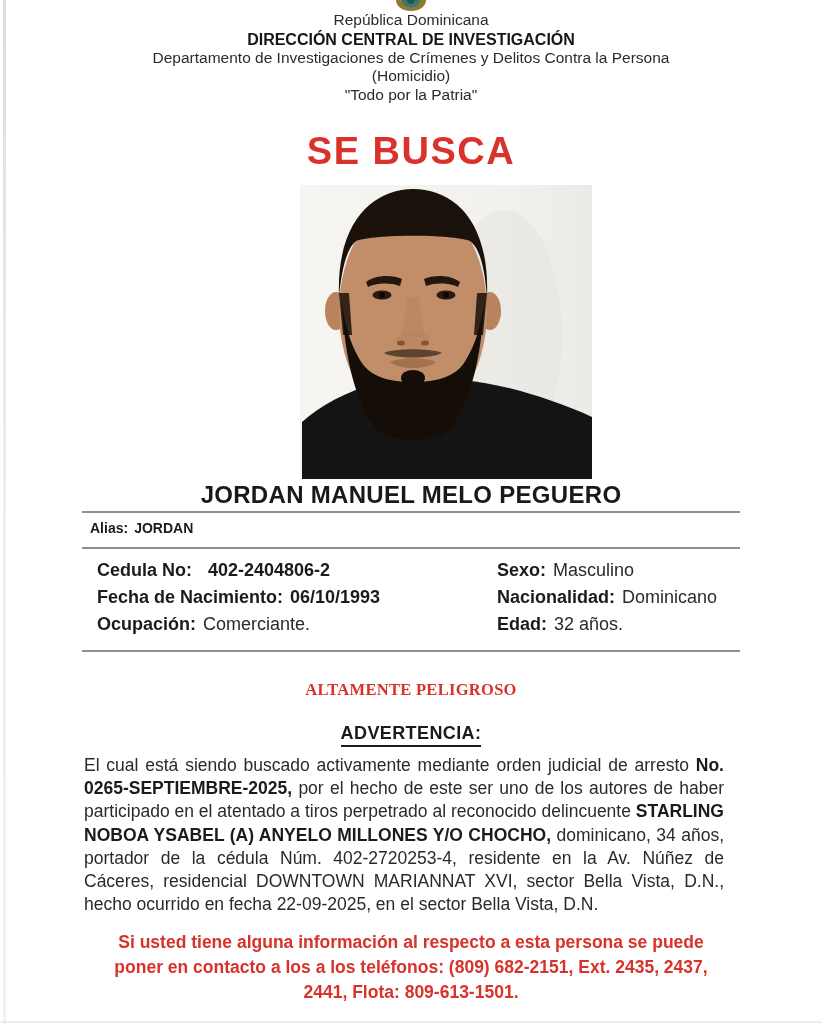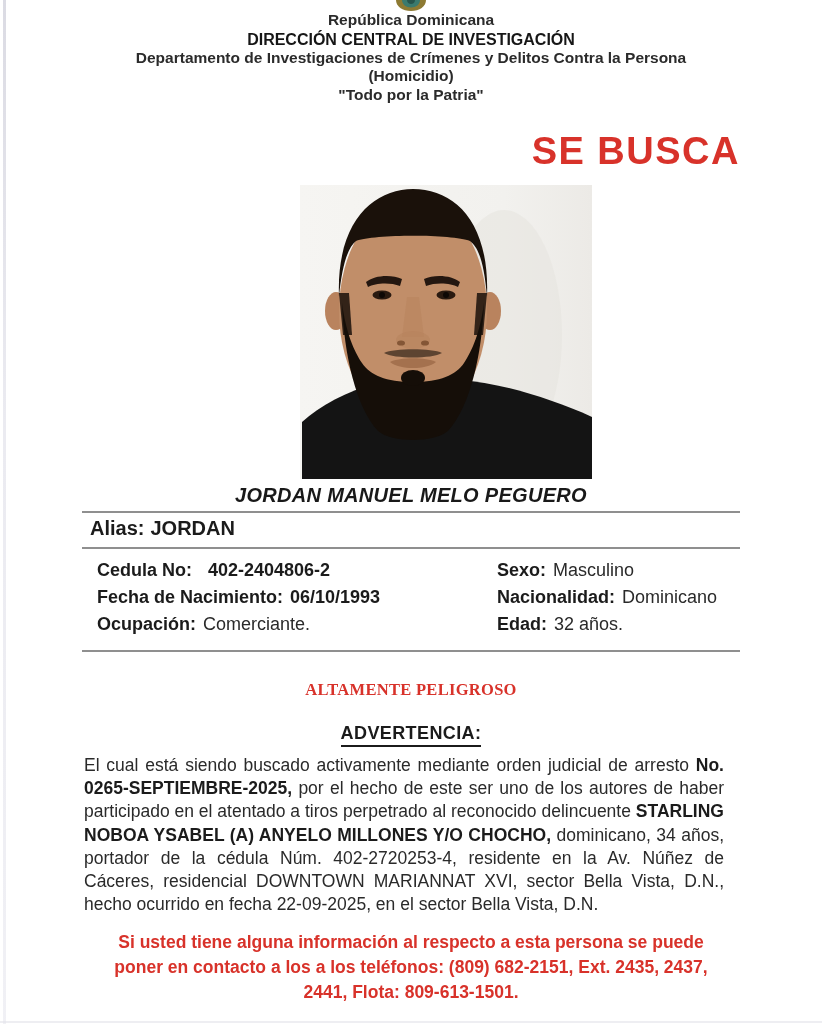--- a/index.html
+++ b/index.html
@@ -11,34 +11,34 @@
     font-family:"Liberation Sans", sans-serif;
     color:#1f1f1f;
   }
   .edge-left{position:absolute;left:3px;top:0;bottom:0;width:3px;
     background:linear-gradient(180deg,#cfcfda 0%,#e4e4ec 40%,#ececf2 100%);opacity:.75;}
   .edge-bottom{position:absolute;left:0;right:0;bottom:1px;height:2px;background:#e2e2ea;opacity:.6;}
   .content{width:658px;margin:0 auto;}
   
   .hdr{text-align:center;padding-top:0;}
   .crest{height:11px;line-height:0;}
-  .hdr-line{font-size:15.5px;line-height:18.5px;color:#2b2b2b;font-weight:bold;}
+  .hdr-line{font-size:15.5px;line-height:18.5px;color:#2b2b2b;}
   .hdr-bold{font-weight:bold;font-size:16px;line-height:19px;color:#161616;}
   
   .se-busca{
-    margin:26px 0 0;text-align:right;
+    margin:26px 0 0;text-align:center;
     font-size:38px;line-height:42px;font-weight:bold;letter-spacing:1.5px;
     color:#d8322a;
   }
   
   .photo{width:292px;height:294px;margin:13px 0 0 218px;line-height:0;}
   
-  .name{margin:3px 0 0;text-align:center;font-size:20px;line-height:26px;font-weight:bold;letter-spacing:.3px;color:#191919;font-style:italic;}
+  .name{margin:3px 0 0;text-align:center;font-size:24px;line-height:26px;font-weight:bold;letter-spacing:.3px;color:#191919;}
   .rule{border:none;border-top:2px solid #8f8f8f;margin:3px 0 0;}
-  .alias-row{padding:5px 0 5px 8px;font-size:20px;line-height:21px;font-weight:bold;color:#1b1b1b;}
+  .alias-row{padding:5px 0 5px 8px;font-size:14px;line-height:21px;font-weight:bold;color:#1b1b1b;}
   .alias-row .al-label{margin-right:6px;}
   .details{padding:8px 0 9px 15px;}
   .drow{display:grid;grid-template-columns:400px 1fr;font-size:18px;line-height:27px;}
   .dl{font-weight:bold;color:#1b1b1b;}
   .dv{font-weight:normal;color:#2a2a2a;margin-left:7px;}
   .dv.bv{font-weight:bold;color:#1b1b1b;}
   .dv.wide{margin-left:16px;}
   .cell{white-space:nowrap;}
   
   .danger{margin-top:27px;text-align:center;color:#d8322a;}

